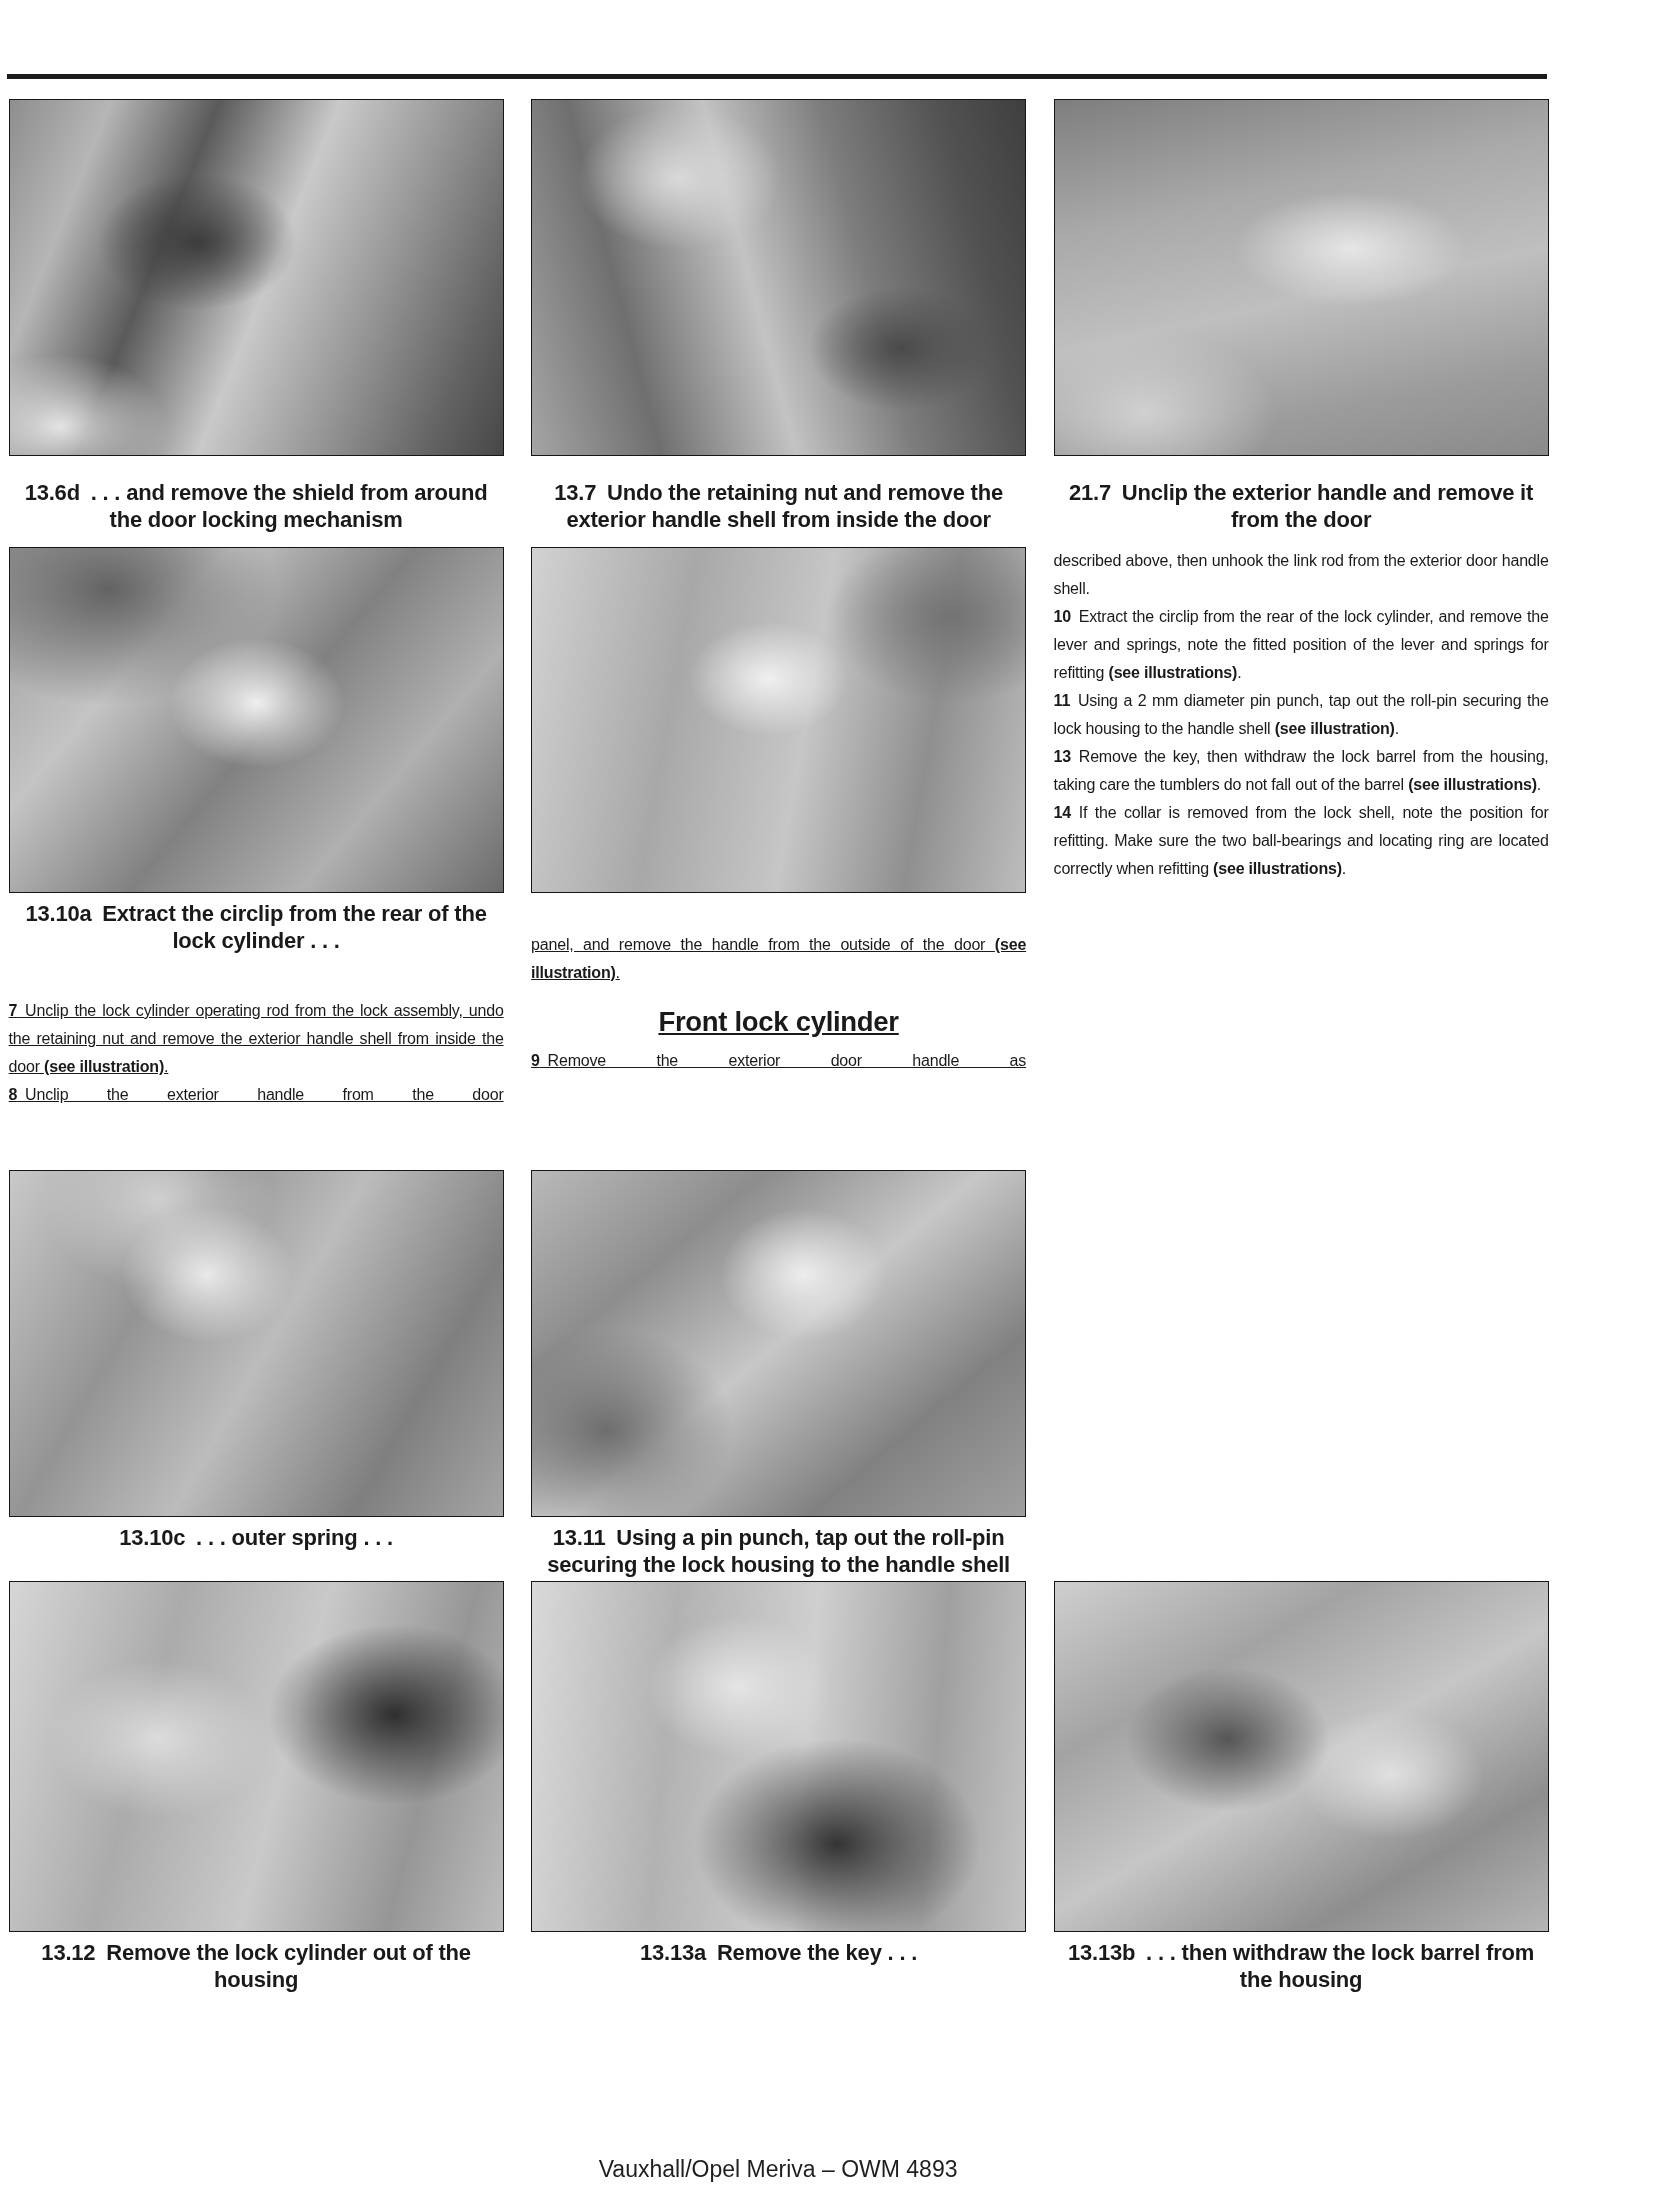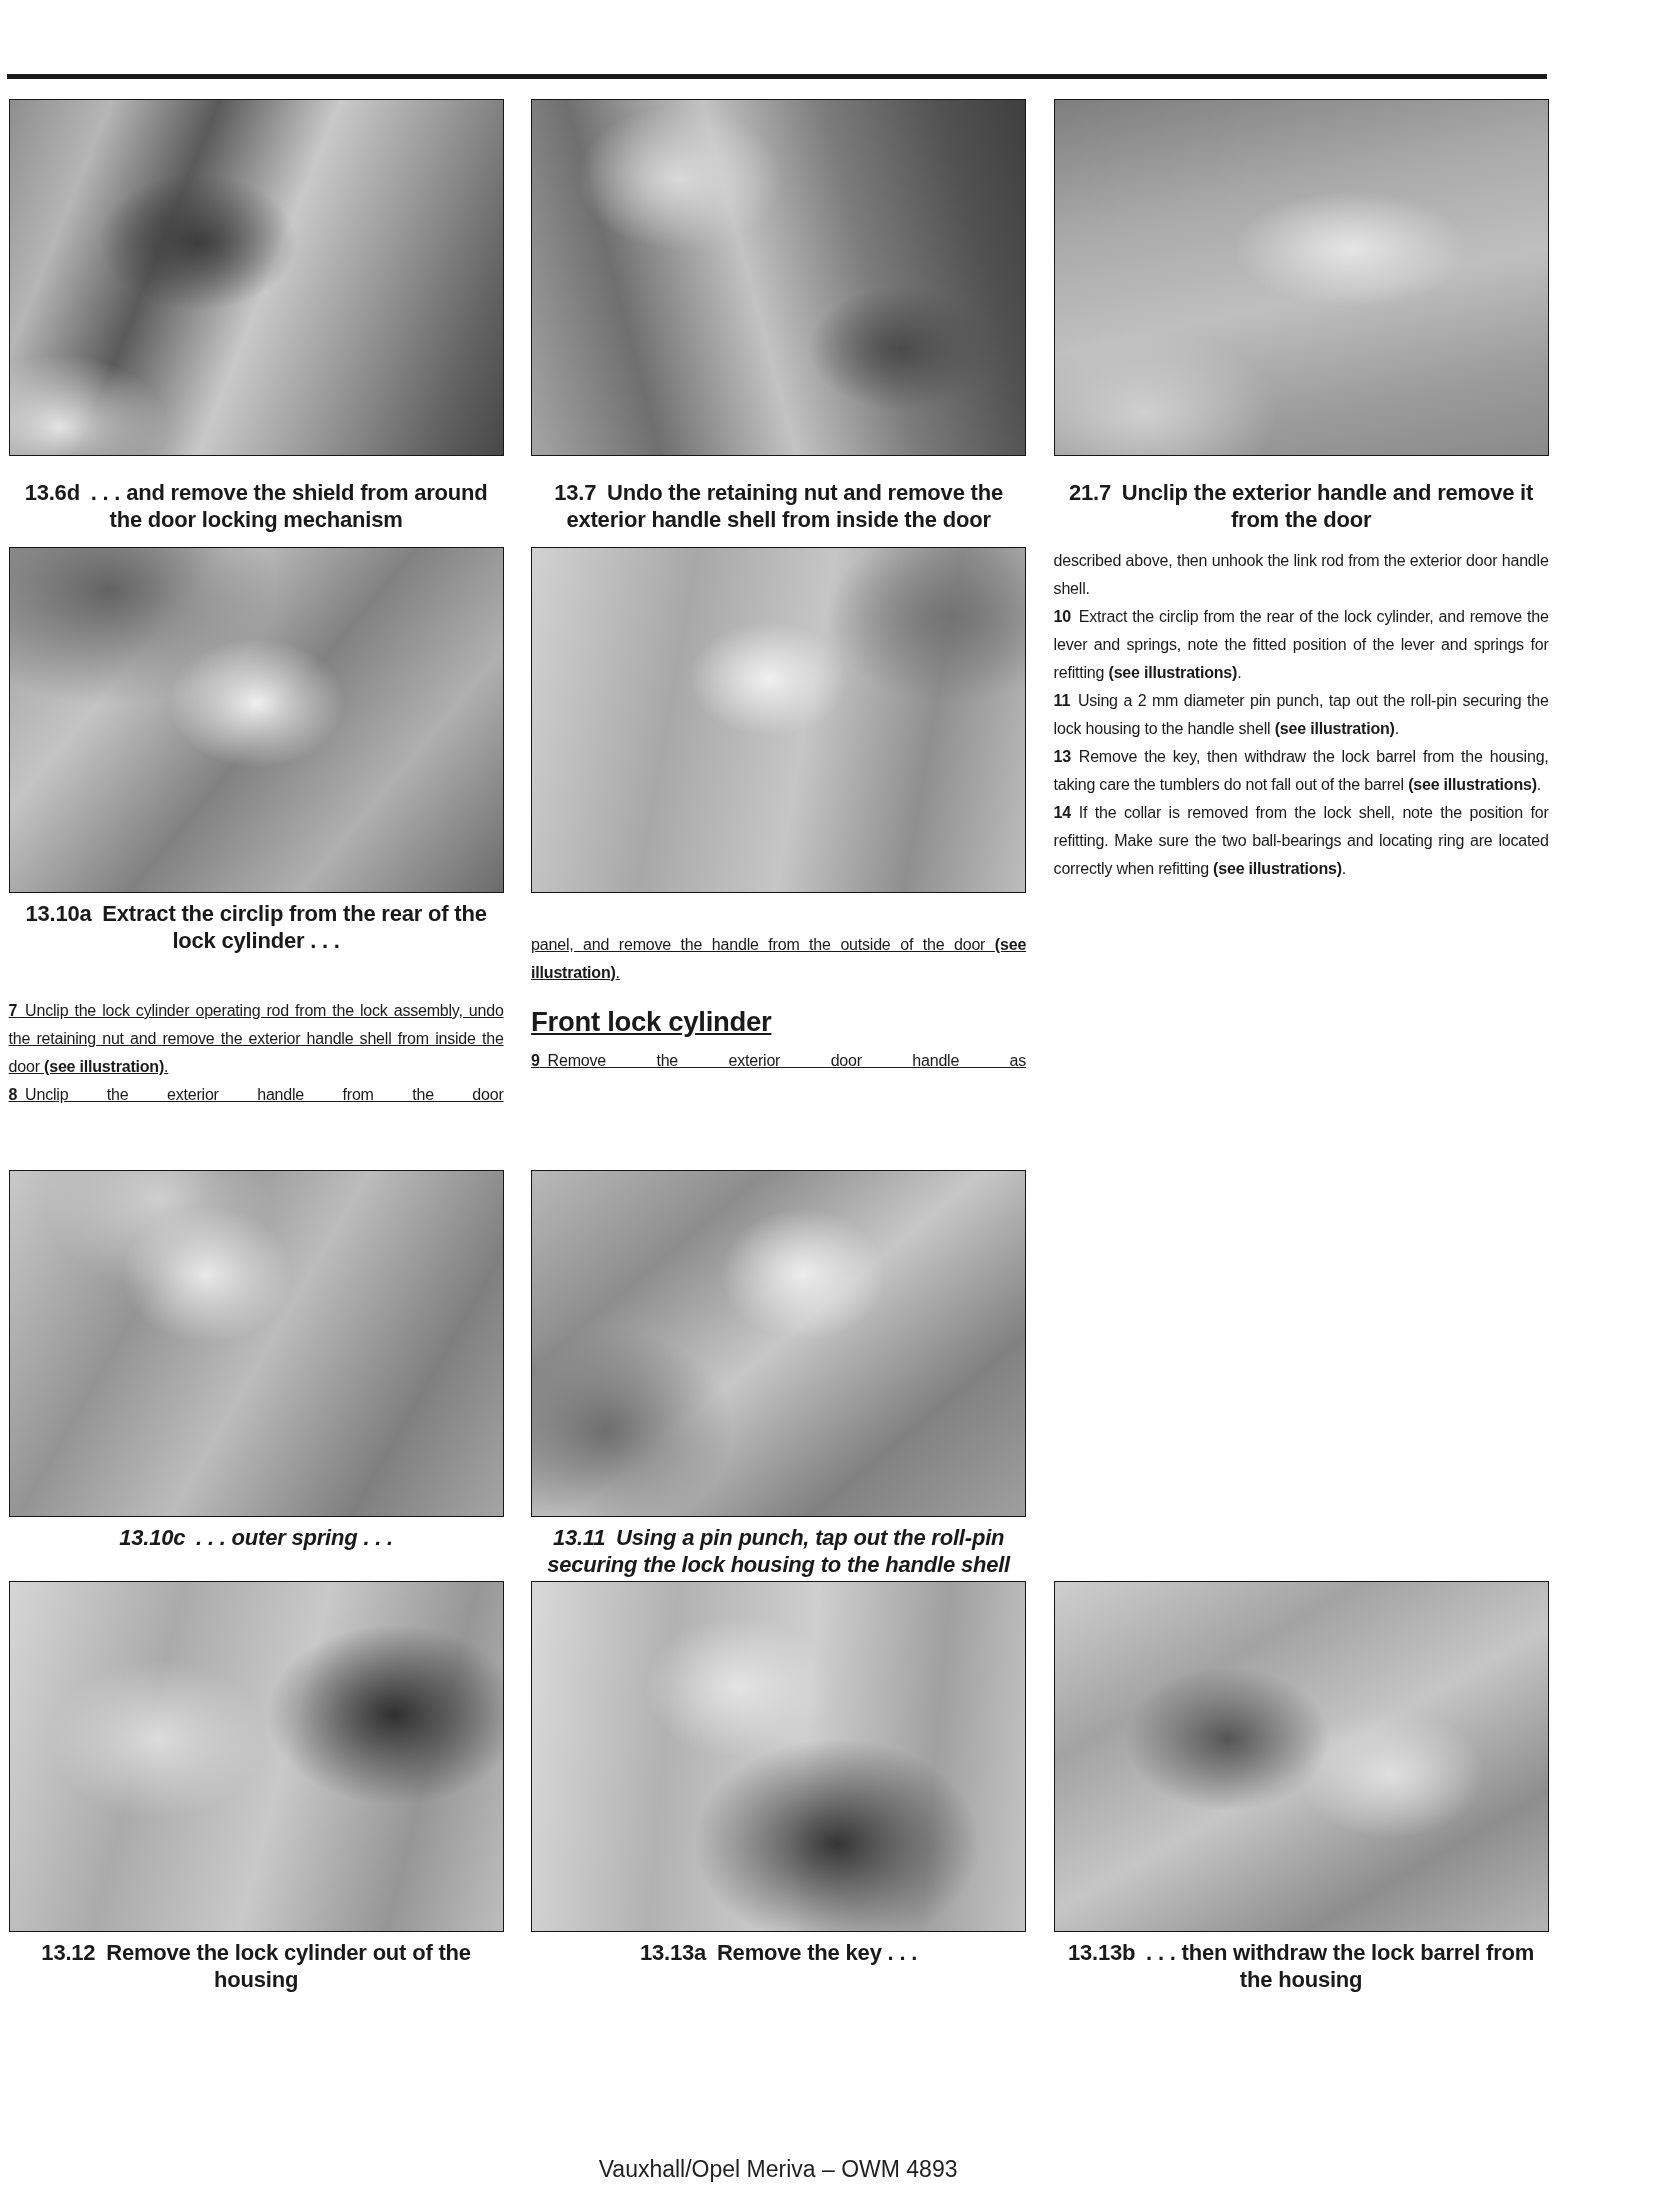--- a/index.html
+++ b/index.html
@@ -8,37 +8,37 @@
   .page { position:relative; width:1663px; height:2203px; background:#fff; overflow:hidden; }
 
   
   .hdr { position:absolute; left:10.3px; top:10.3px; display:flex; align-items:baseline; gap:24px;
          font-size:34px; letter-spacing:-0.4px; color:#242424; }
   .rule { position:absolute; left:6.9px; top:74px; width:1540px; height:5.2px; background:#1b1b1b; }
 
   
   .row { position:absolute; left:8.6px; width:1539px; display:grid;
          grid-template-columns:495px 495px 495px; column-gap:27.5px; }
-  #row1 { top:99px; } #row2 { top:547px; } #row3 { top:1170px;font-style:italic; } #row4 { top:1581px; }
+  #row1 { top:99px; } #row2 { top:547px; } #row3 { top:1170px; } #row4 { top:1581px; }
 
   .photo { width:495px; border:1.7px solid #161616; background:#bdbdbd; }
   #row1 .photo { height:357px; } #row2 .photo { height:346px; }
   #row3 .photo { height:347px; } #row4 .photo { height:351px; }
 
   .cap { font-weight:bold; font-size:22px; line-height:27px; text-align:center;
          margin-top:23px; padding:0 12px; letter-spacing:-0.2px; }
   #row2 .cap, #row3 .cap, #row4 .cap { margin-top:6.9px; }
   #row2 .cap { min-height:59px; }
 
   
   .para { font-size:16px; line-height:28px; text-align:justify; letter-spacing:-0.2px; }
   .para .b, .b { font-weight:bold; }
   .cont { text-align-last:justify; }
   .txt-after-cap { margin-top:38px;text-decoration:underline; }
-  .subhead { font-size:27.5px; font-weight:bold; letter-spacing:-0.3px; margin-top:19px; margin-bottom:8.6px; }
+  .subhead { font-size:27.5px; font-weight:bold; letter-spacing:-0.3px; margin-top:19px; margin-bottom:8.6px;text-align:center; }
 
   
   .footer { position:absolute; left:8.6px; top:2156px; width:1539px; text-align:center;
             font-size:23px; color:#1f1f1f; }
 
   
   .ph-136d { background:
       radial-gradient(155px 103px at 10% 92%, #e3e3e3, rgba(227,227,227,0) 70%),
       radial-gradient(138px 95px at 38% 40%, #3c3c3c, rgba(60,60,60,0) 72%),
       linear-gradient(112deg,#8e8e8e 0%,#b6b6b6 16%,#5a5a5a 33%,#c9c9c9 52%,#979797 70%,#636363 88%,#474747 100%); }

